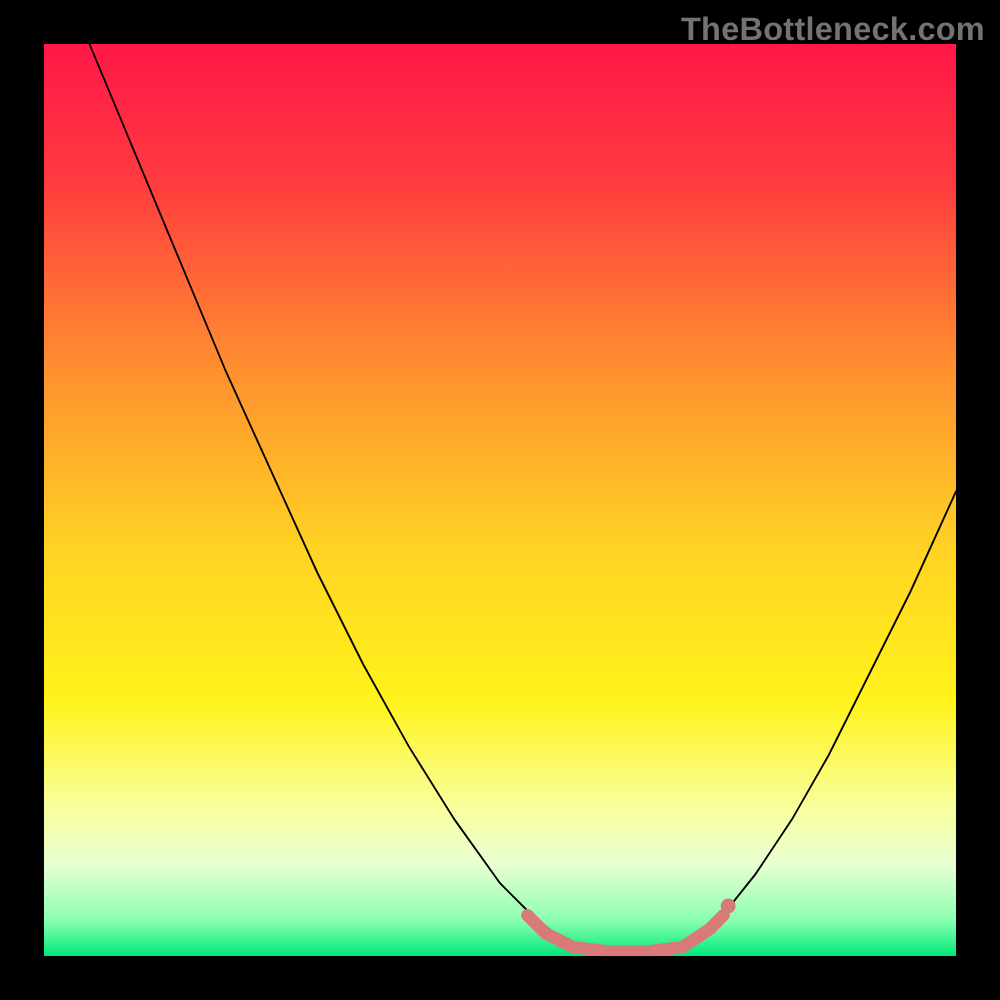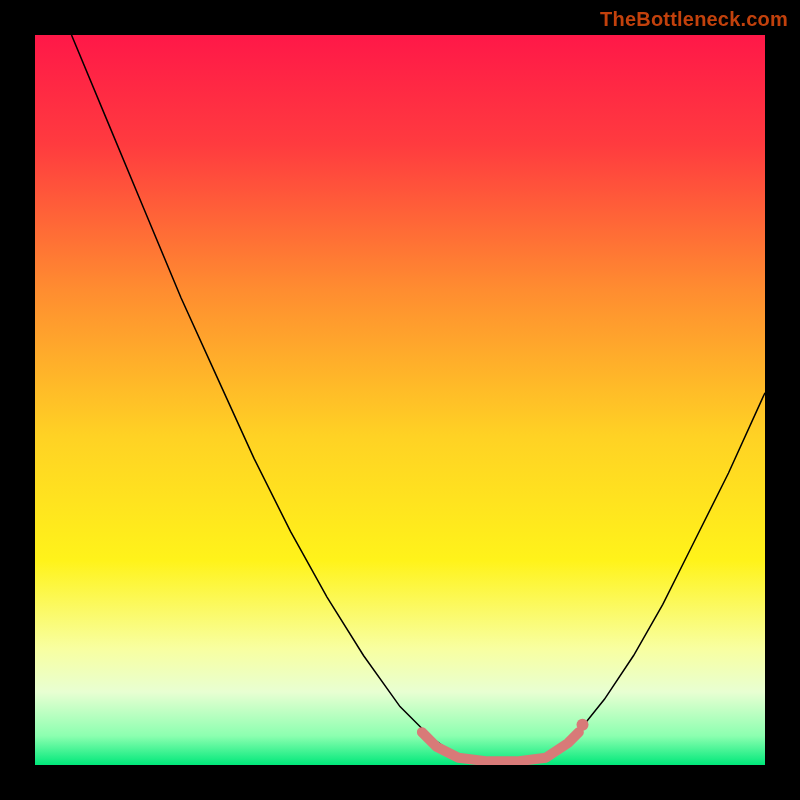--- a/index.html
+++ b/index.html
@@ -22,23 +22,23 @@
     top: 35px;
     width: 730px;
     height: 730px;
     overflow: hidden;
   }
   .watermark {
     position: absolute;
     top: 8px;
     right: 12px;
     font-family: Arial, Helvetica, sans-serif;
-    font-size: 20px;
+    font-size: 26px;
     font-weight: bold;
-    color: #c2410c;
+    color: #737373;
     letter-spacing: 0.2px;
   }
   svg {
     display: block;
   }
 </style>
 </head>
 <body>
 
 <div class="frame">

